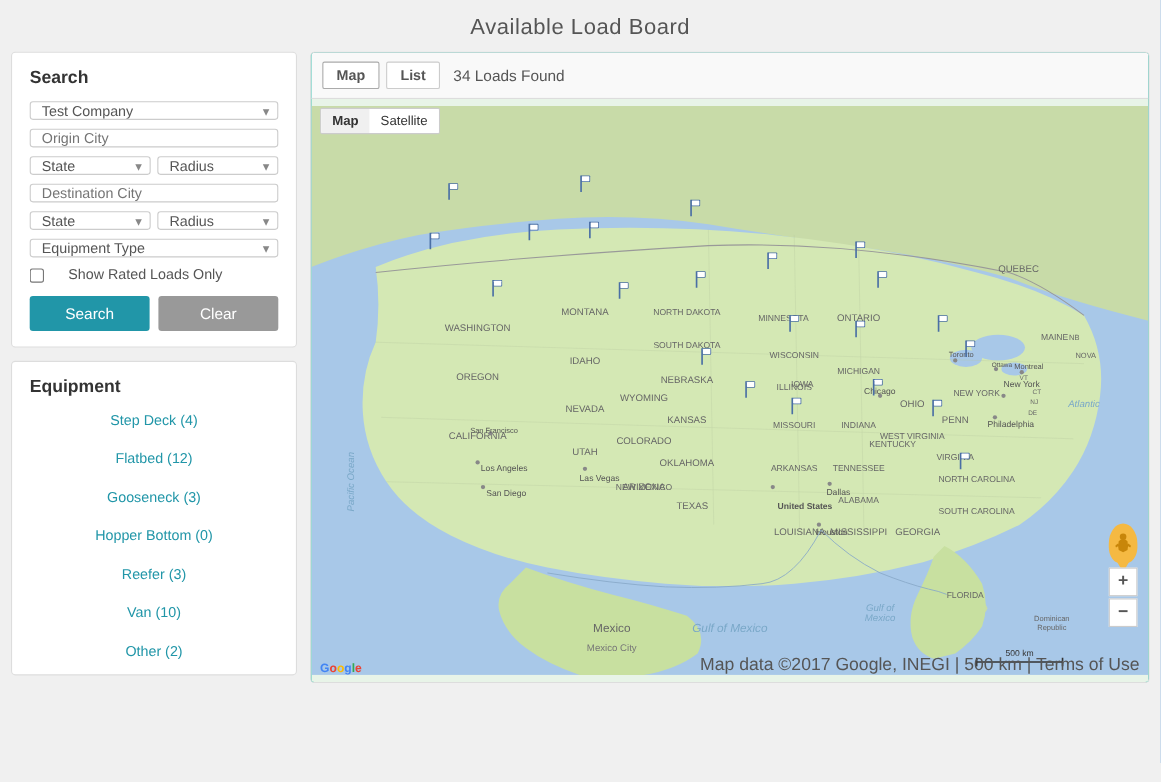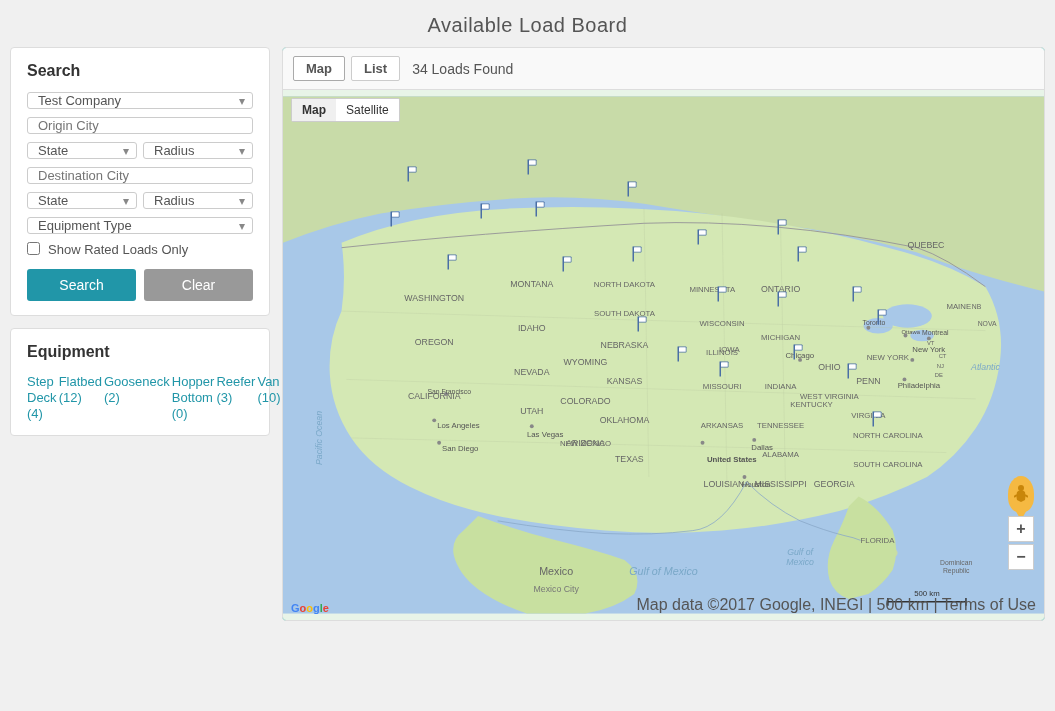--- a/index.html
+++ b/index.html
@@ -82,22 +82,22 @@
       display: flex;
       gap: 6px;
     }
 
     .row-two .select-wrapper {
       flex: 1;
     }
 
     .checkbox-row {
       display: flex;
-      align-items: flex-start;
-      gap: 8px;
+      align-items: flex-end;
+      gap: 22px;
       font-size: 13px;
       color: #555;
     }
 
     .btn-row {
       display: flex;
       gap: 8px;
       margin-top: 4px;
     }
 
@@ -120,22 +120,23 @@
       border: none;
       border-radius: 3px;
       cursor: pointer;
       font-size: 14px;
     }
 
     .equipment-list {
       list-style: none;
       padding: 0;
       display: flex;
-      flex-direction: row;
-      gap: 2px;
+      flex-direction: column;
+      gap: 19px;
+      text-align: center;
     }
 
     .equipment-list li a {
       color: #2196a8;
       text-decoration: none;
       font-size: 13px;
     }
 
     
     .right-panel {
@@ -407,21 +408,21 @@
     <div class="panel-box">
       <div class="panel-title">Equipment</div>
       <ul class="equipment-list">
         <li>
           <a href="#">Step Deck (4)</a>
         </li>
         <li>
           <a href="#">Flatbed (12)</a>
         </li>
         <li>
-          <a href="#">Gooseneck (2)</a>
+          <a href="#">Gooseneck (3)</a>
         </li>
         <li>
           <a href="#">Hopper Bottom (0)</a>
         </li>
         <li>
           <a href="#">Reefer (3)</a>
         </li>
         <li>
           <a href="#">Van (10)</a>
         </li>

